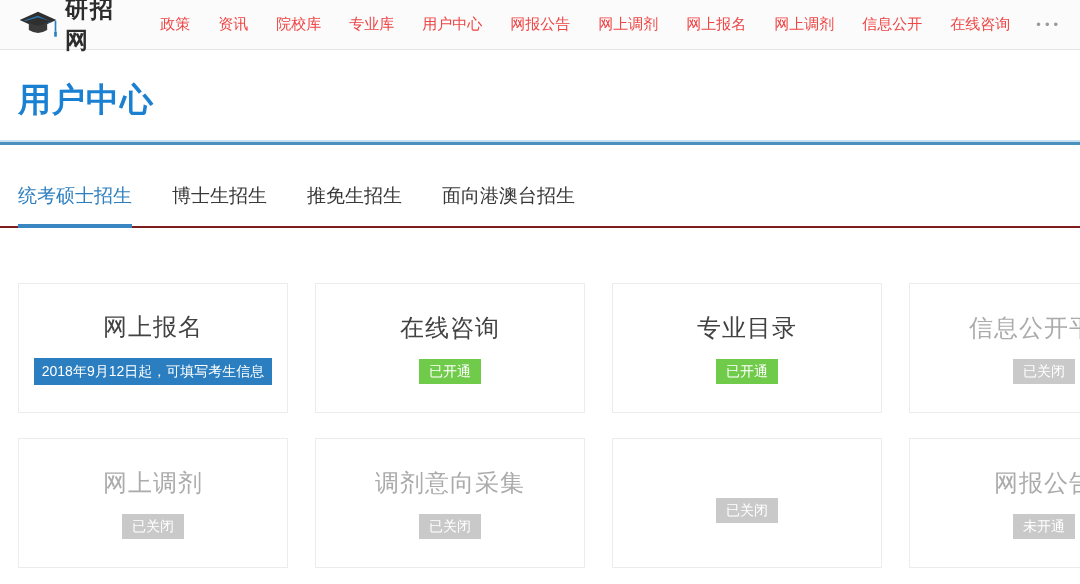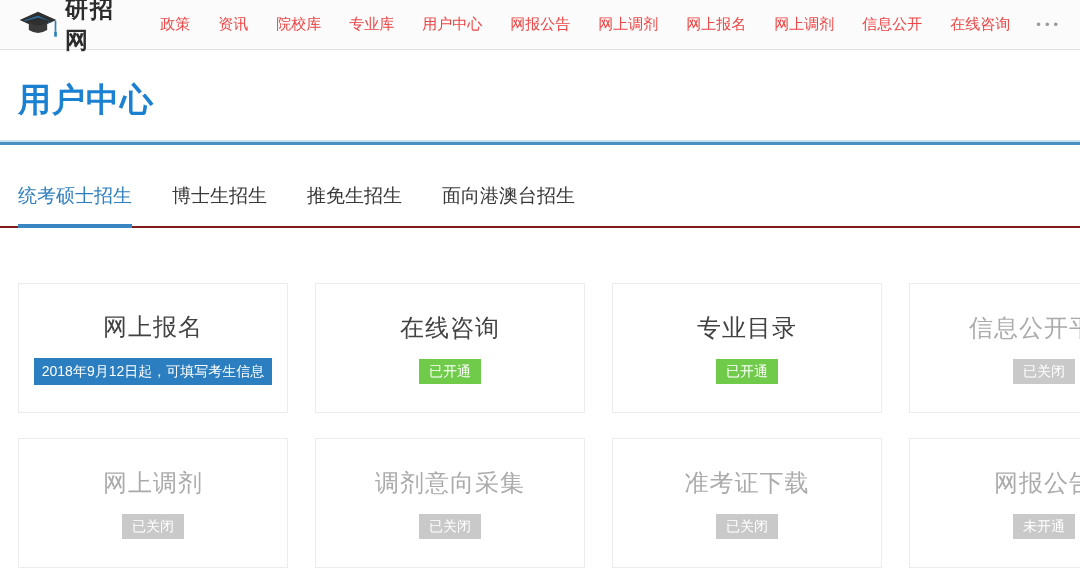--- a/index.html
+++ b/index.html
@@ -137,21 +137,20 @@
     <div class="card-title disabled">网上调剂</div>
     <span class="badge badge-gray">已关闭</span>
   </div>
 
   <div class="card">
     <div class="card-title disabled">调剂意向采集</div>
     <span class="badge badge-gray">已关闭</span>
   </div>
 
   <div class="card">
-    <div class="card-title disabled">准考证下载</div>
     <span class="badge badge-gray">已关闭</span>
   </div>
 
   <div class="card">
     <div class="card-title disabled">网报公告</div>
     <span class="badge badge-gray">未开通</span>
   </div>
 </div>
 
 </body></html>

